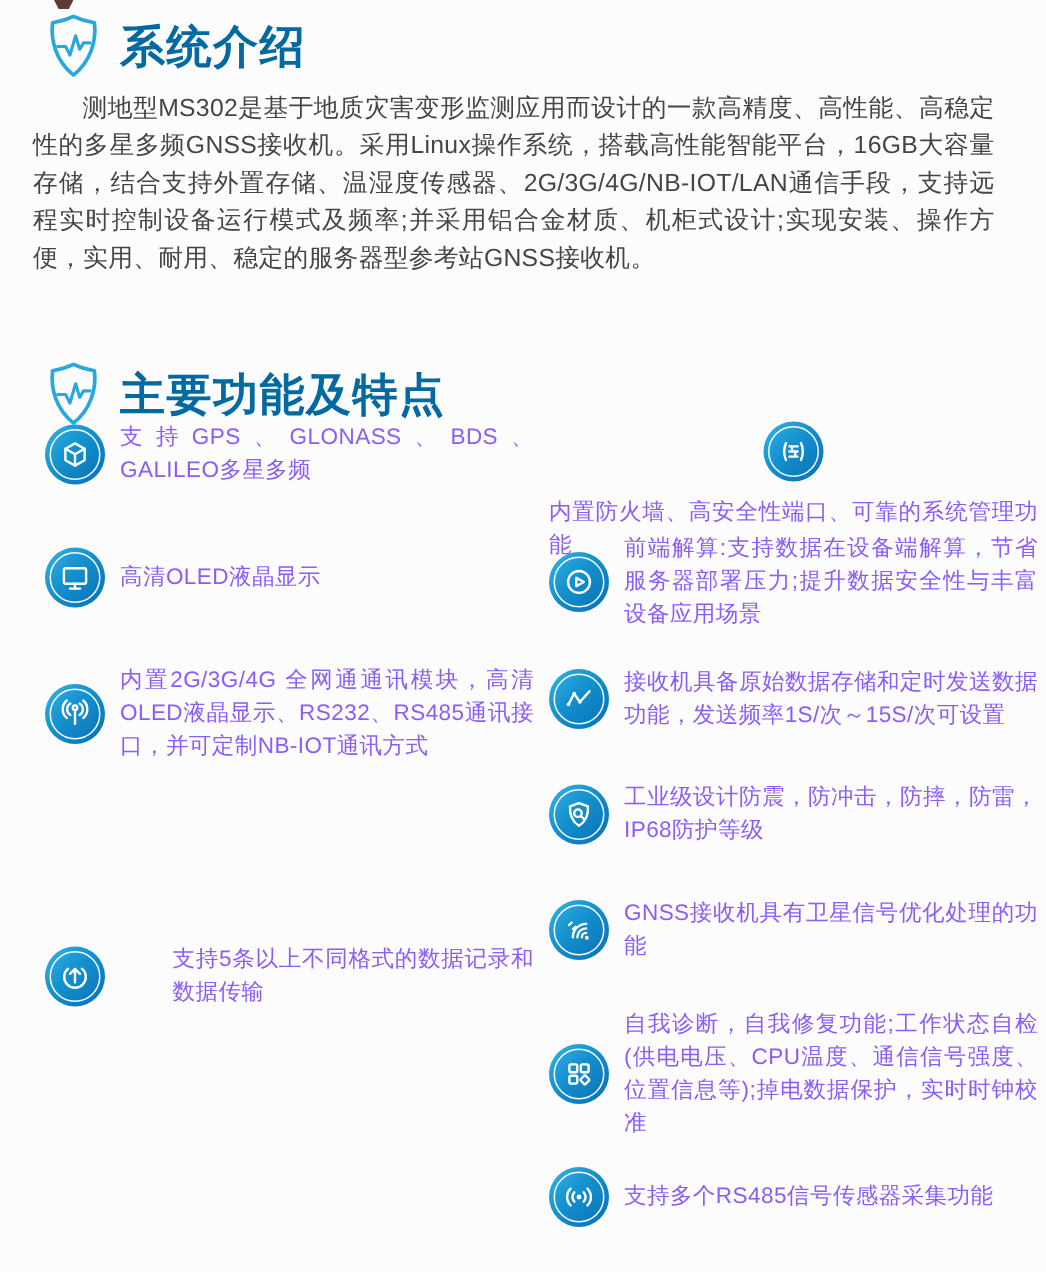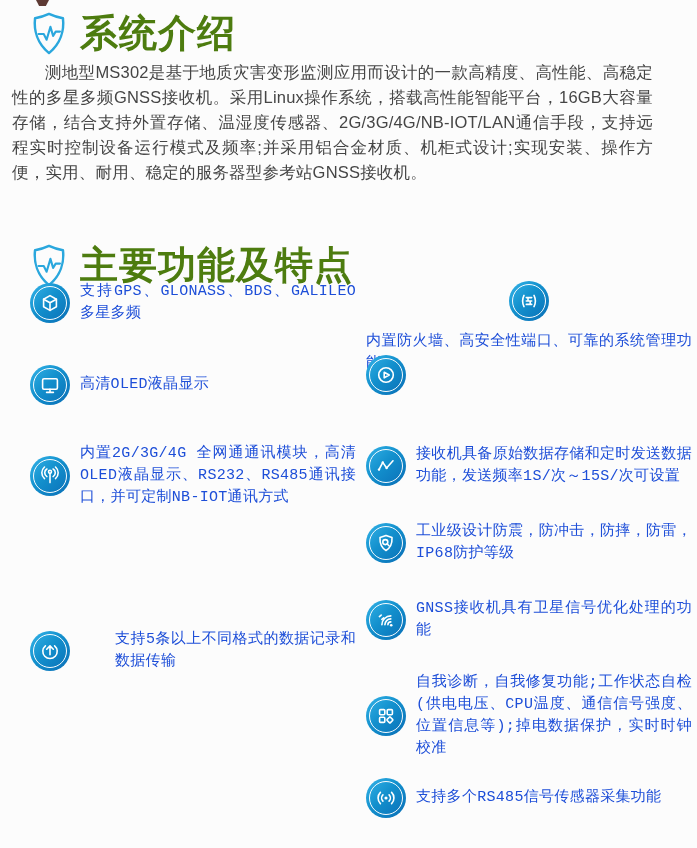--- a/index.html
+++ b/index.html
@@ -4,37 +4,37 @@
 <style>
   html,body{margin:0;padding:0;}
   body{background:#ffffff;font-family:"Liberation Sans","DejaVu Sans",sans-serif;}
   .page{position:relative;width:697px;height:848px;background:#fcfcfc;overflow:hidden;}
 
   .artifact{position:absolute;left:36px;top:0;width:13px;height:6px;background:#5e3a34;
     clip-path:polygon(0 0,100% 0,76% 100%,24% 100%);}
 
   .sec-header{position:absolute;display:flex;align-items:center;gap:10px;}
   .sec-header .shield{width:42px;height:46px;flex:0 0 42px;}
-  .sec-title{font-size:38px;font-weight:700;color:#4d7c0f;letter-spacing:1px;}
+  .sec-title{font-size:30px;font-weight:700;color:#0369a1;letter-spacing:1px;}
 
-  .intro-para{position:absolute;left:12px;top:60px;width:641px;
+  .intro-para{position:absolute;left:22px;top:60px;width:641px;
     font-size:16.5px;line-height:25px;color:#454545;text-align:justify;
     text-indent:2em;letter-spacing:0.2px;}
 
   .feat{position:absolute;display:flex;align-items:center;gap:10px;}
   .feat.col-l{left:30px;width:326px;}
   .feat.col-r{left:366px;width:326px;}
   .ficon{position:relative;width:40px;height:40px;flex:0 0 40px;border-radius:50%;
     background:linear-gradient(135deg,#35b4e8 0%,#1390cd 45%,#0a6eb6 100%);}
   .ficon::after{content:"";position:absolute;inset:2.6px;border:1.8px solid rgba(255,255,255,.96);
     border-radius:50%;}
   .ficon svg{position:absolute;left:8px;top:8px;width:24px;height:24px;}
   .ficon svg *{stroke:#fff;stroke-width:1.6;fill:none;stroke-linecap:round;stroke-linejoin:round;}
   .ficon svg .fill{fill:#fff;stroke:none;}
-  .ftext{font-size:15px;line-height:22px;color:#1d4ed8;letter-spacing:0.3px;text-align:justify;font-family:Liberation Mono, monospace;}
+  .ftext{font-size:15px;line-height:22px;color:#8b5cf6;letter-spacing:0.3px;text-align:justify;}
 
   .shield path{fill:none;stroke:#2aa7dd;stroke-linecap:round;stroke-linejoin:round;}
   .shield .outline{stroke-width:2.6;}
   .shield .pulse{stroke-width:2.2;}
 </style>
 </head>
 <body>
 
 <div class="page">
 
@@ -113,20 +113,21 @@
     <div class="ftext">内置防火墙、高安全性端口、可靠的系统管理功能</div>
   </div>
 
   <div class="feat col-r" style="top:355px;">
     <div class="ficon">
       <svg viewBox="0 0 24 24">
         <circle cx="12" cy="12" r="7.3"></circle>
         <path d="M10.2 9.2 L15.2 12 L10.2 14.8 Z"></path>
       </svg>
     </div>
+    <div class="ftext">前端解算:支持数据在设备端解算，节省服务器部署压力;提升数据安全性与丰富设备应用场景</div>
   </div>
 
   <div class="feat col-r" style="top:444px;">
     <div class="ficon">
       <svg viewBox="0 0 24 24">
         <path d="M5 15.6 L8.8 8.4 L12.6 14 L19 6.8"></path>
         <circle class="fill" cx="5" cy="15.6" r="1.2"></circle>
         <circle class="fill" cx="8.8" cy="8.4" r="1.2"></circle>
         <circle class="fill" cx="12.6" cy="14" r="1.2"></circle>
       </svg>

